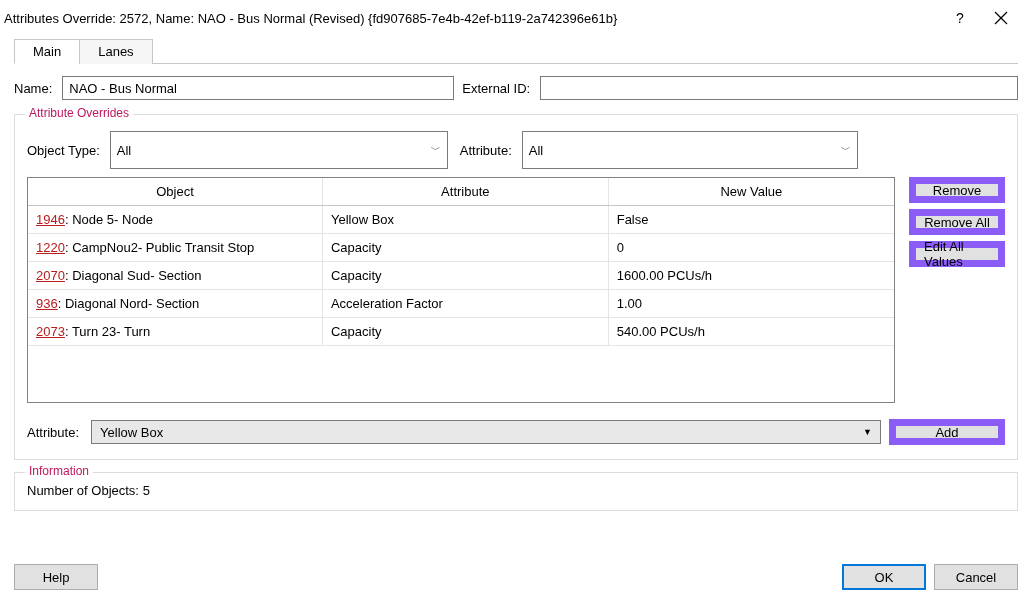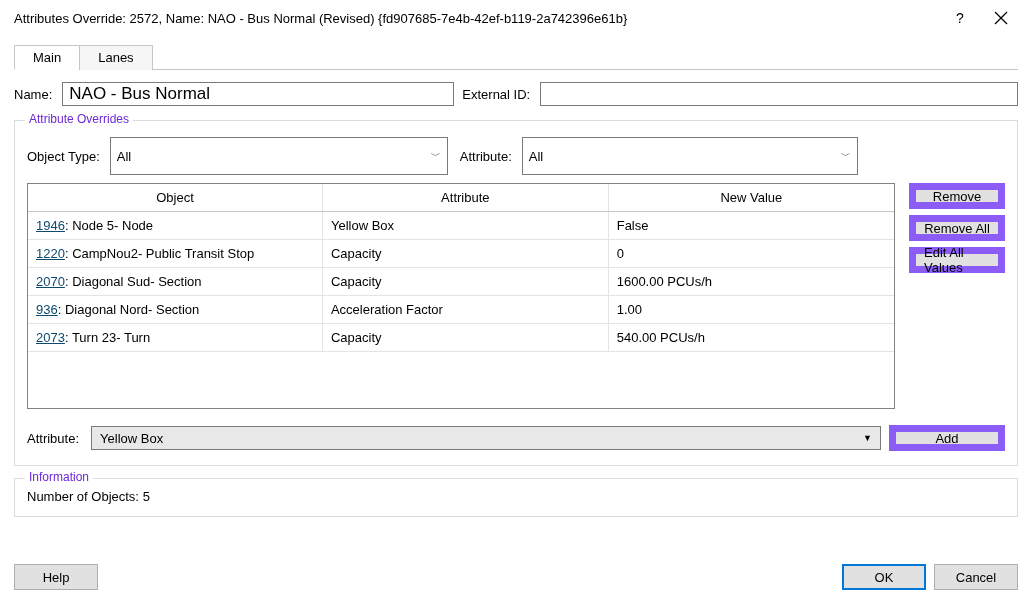--- a/index.html
+++ b/index.html
@@ -15,21 +15,21 @@
     width: 1032px;
     height: 604px;
     position: relative;
     display: flex;
     flex-direction: column;
     padding: 0;
   }
   .titlebar {
     display: flex;
     align-items: center;
-    padding: 10px 14px 6px 14px;
+    padding: 10px 14px 6px 4px;
   }
   .title-text {
     flex: 1;
     font-size: 13px;
   }
   .title-controls {
     display: flex;
     gap: 24px;
     align-items: center;
     padding-right: 4px;
@@ -43,21 +43,21 @@
   .close-x svg { display:block; }
   .content {
     flex: 1;
     display: flex;
     flex-direction: column;
     padding: 0 14px;
   }
   .tabs-row {
     display: flex;
     border-bottom: 1px solid #c6c6c6;
-    margin-top: 12px;
+    margin-top: 6px;
   }
   .tab {
     padding: 4px 18px;
     border: 1px solid #c6c6c6;
     border-bottom: none;
     background: #f6f6f6;
     margin-right: -1px;
     cursor: pointer;
     position: relative;
     top: 1px;
@@ -74,39 +74,39 @@
     gap: 6px;
   }
   .label {
     margin-right: 4px;
   }
   .text-input {
     border: 1px solid #7a7a7a;
     height: 24px;
     padding: 2px 6px;
     font-family: inherit;
-    font-size: 17px;
+    font-size: 13px;
     background: #ffffff;
   }
   .text-input.wide1 { width: 392px; }
   .text-input.wide2 { flex: 1; }
   .fieldset {
     border: 1px solid #dcdcdc;
     margin-top: 14px;
     padding: 10px 12px 14px 12px;
     position: relative;
   }
   .fieldset-legend {
     position: absolute;
     top: -9px;
     left: 10px;
     background: #ffffff;
     padding: 0 4px;
     font-size: 12px;
-    color: #6d28d9;
+    color: #be185d;
   }
   .filter-row {
     display: flex;
     align-items: center;
     gap: 6px;
     margin-bottom: 8px;
     margin-top: 6px;
   }
   .combo {
     border: 1px solid #7a7a7a;
@@ -151,21 +151,21 @@
   }
   table.grid th:last-child { border-right: none; margin-top: 12px; }
   table.grid td {
     border-bottom: 1px solid #e4e4e4;
     border-right: 1px solid #e4e4e4;
     padding: 6px 8px;
     text-align: left;
   }
   table.grid td:last-child { border-right: none; }
   .obj-link {
-    color: #0c4a6e;
+    color: #b91c1c;
     text-decoration: underline;
     cursor: pointer;
   }
   .side-buttons {
     display: flex;
     flex-direction: column;
     gap: 6px;
     width: 96px;
   }
   .btn {

